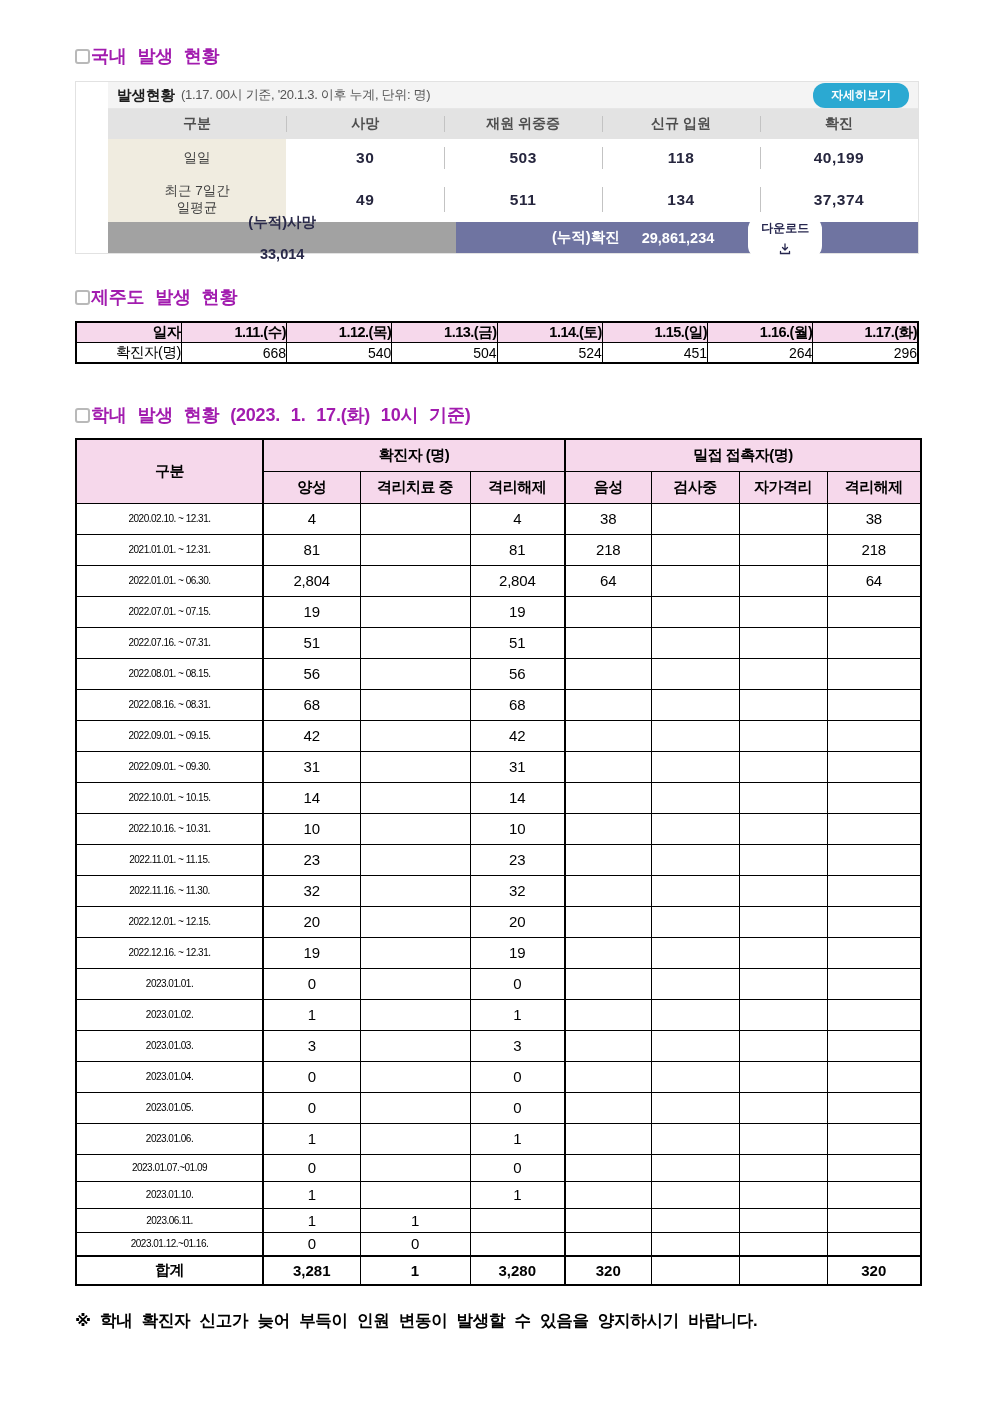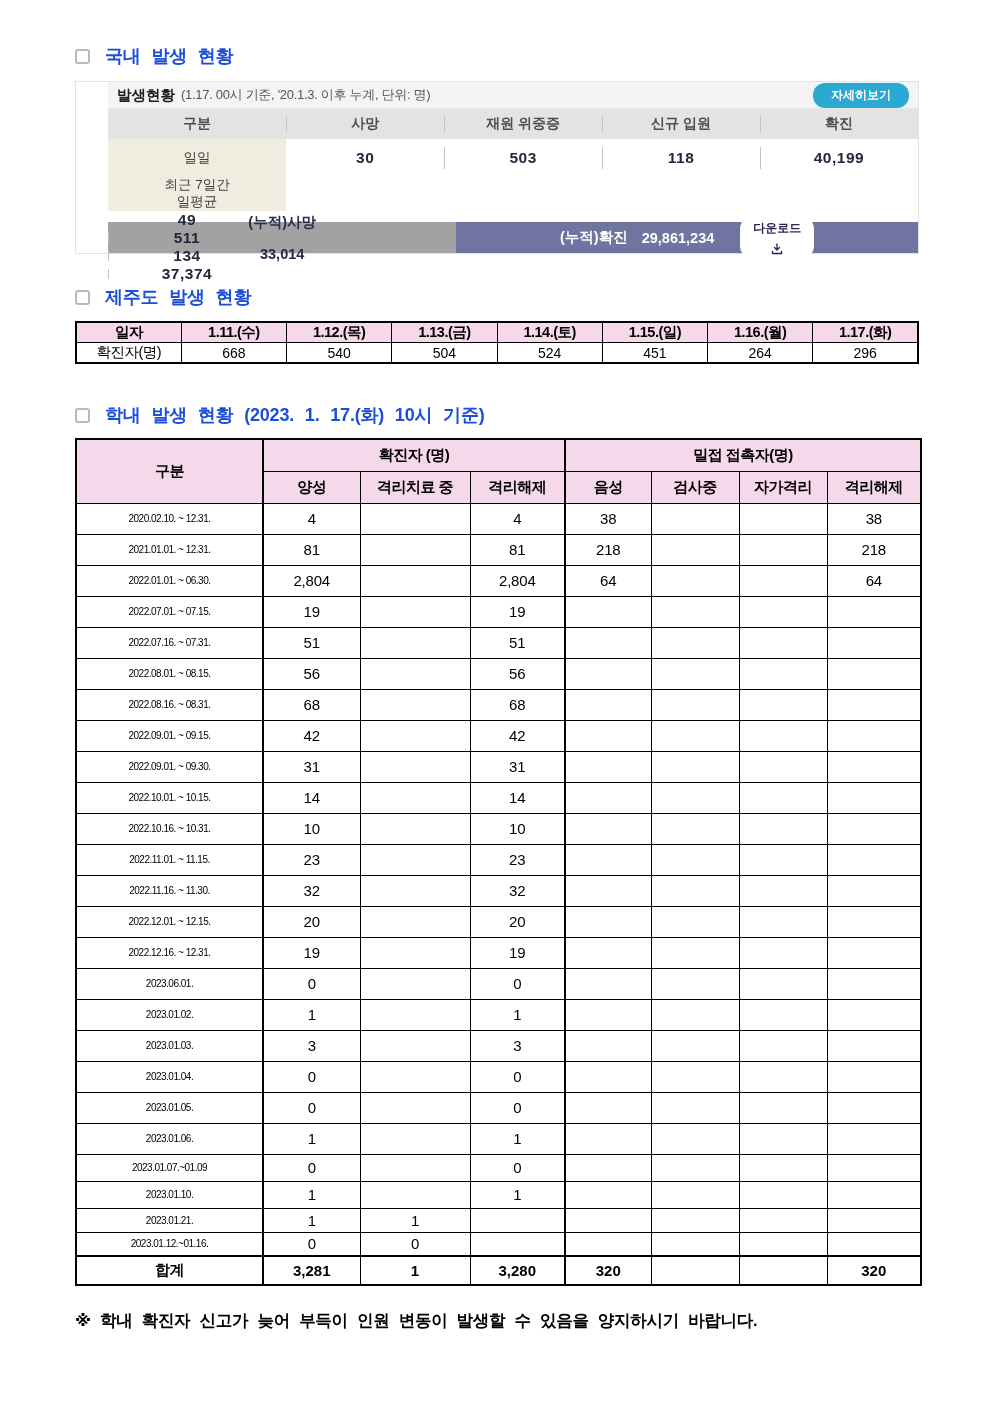--- a/index.html
+++ b/index.html
@@ -5,22 +5,22 @@
   * { box-sizing: border-box; margin: 0; padding: 0; }
   html, body { background: #ffffff; }
   body { font-family: "Liberation Sans", "DejaVu Sans", sans-serif; }
   .page {
     width: 992px; height: 1403px; background: #fff; margin: 0 auto;
     padding: 44px 73px 0 75px; position: relative;
   }
 
   
   .section-title {
-    display: flex; align-items: center; gap: 15px;
-    font-size: 18px; font-weight: bold; color: #1d4ed8;
+    display: flex; align-items: center; gap: 1px;
+    font-size: 18px; font-weight: bold; color: #a21caf;
     word-spacing: 6px; letter-spacing: -0.2px;
   }
   .checkbox {
     width: 15px; height: 15px; border: 2px solid #b9b9b9; border-radius: 3px;
     display: inline-block; flex: 0 0 auto; background: #fff;
   }
 
   
   .ntable { margin-top: 13px; border: 1px solid #e2e2e2; width: 100%; padding-left: 32px; }
   .nt-titlebar {
@@ -38,54 +38,54 @@
   .nt-head .hc {
     display: flex; align-items: center; justify-content: center;
     font-size: 14px; font-weight: bold; color: #4e4e4e; position: relative;
   }
   .col-lab { width: 22%; } .col-val { width: 19.5%; }
   .nt-head .hc + .hc::before, .nt-row .val + .val::before {
     content: ""; position: absolute; left: 0; top: 22%; height: 56%;
     width: 1px; background: #c3c3c3;
   }
   .nt-row { display: flex; background: #fff; }
-  .nt-row.r1 { height: 38px; } .nt-row.r2 { height: 45px; flex-direction: column; }
+  .nt-row.r1 { height: 38px; } .nt-row.r2 { height: 45px; }
   .nt-row .lab {
     width: 22%; background: #F0ECE0; display: flex; align-items: center;
     justify-content: center; font-size: 13.5px; color: #3f3f3f;
     white-space: pre-line; text-align: center; line-height: 1.25;
   }
   .nt-row .val {
     width: 19.5%; display: flex; align-items: center; justify-content: center;
     font-weight: bold; font-size: 15.5px; color: #26263E; position: relative;
     letter-spacing: 0.5px;
   }
   .nt-footer { display: flex; height: 31px; font-weight: bold; font-size: 14.5px; }
   .nf-left {
     width: 43%; background: #A2A2A2; color: #2A2A4A;
     display: flex; align-items: center; justify-content: center; gap: 14px; flex-direction: column;
   }
   .nf-right {
     width: 57%; background: #6F74A1; color: #fff;
-    display: flex; align-items: center; justify-content: center; gap: 14px;
+    display: flex; align-items: center; justify-content: center; gap: 22px;
   }
   .dl-btn {
     background: #fff; border: none; border-radius: 12px; color: #26264E;
     font-weight: bold; font-size: 12px; padding: 3px 13px; margin-left: 12px;
     display: inline-flex; align-items: center; gap: 6px; cursor: pointer;
     font-family: inherit;
     flex-direction: column;
   }
 
   
   .jtable {
     margin-top: 12px; width: 100%; border-collapse: collapse;
     border: 2px solid #000; table-layout: fixed;
   }
-  .jtable th, .jtable td { border: 1px solid #000; height: 16px; text-align: center; vertical-align: middle; }
+  .jtable th, .jtable td { border: 1px solid #000; height: 16px; text-align: right; vertical-align: middle; }
   .jtable th { background: #F6D8EB; font-size: 14.5px; font-weight: bold; letter-spacing: -0.5px; color: #000; }
   .jtable td { font-size: 14px; color: #000; }
   .jtable .jlabel { font-size: 14.5px; letter-spacing: -0.5px; }
 
   
   .ctable {
     margin-top: 11px; width: 845px; border-collapse: collapse;
     border: 2px solid #000; table-layout: fixed;
   }
   .ctable th, .ctable td {
@@ -391,21 +391,21 @@
       <td>19</td>
       <td></td>
       <td>19</td>
       <td class="gsep"></td>
       <td></td>
       <td></td>
       <td></td>
     </tr>
 
     <tr>
-      <td>2023.06.01.</td>
+      <td>2023.01.01.</td>
       <td>0</td>
       <td></td>
       <td>0</td>
       <td class="gsep"></td>
       <td></td>
       <td></td>
       <td></td>
     </tr>
 
     <tr>
@@ -479,21 +479,21 @@
       <td>1</td>
       <td></td>
       <td>1</td>
       <td class="gsep"></td>
       <td></td>
       <td></td>
       <td></td>
     </tr>
 
     <tr>
-      <td>2023.01.21.</td>
+      <td>2023.06.11.</td>
       <td>1</td>
       <td>1</td>
       <td></td>
       <td class="gsep"></td>
       <td></td>
       <td></td>
       <td></td>
     </tr>
 
     <tr>

